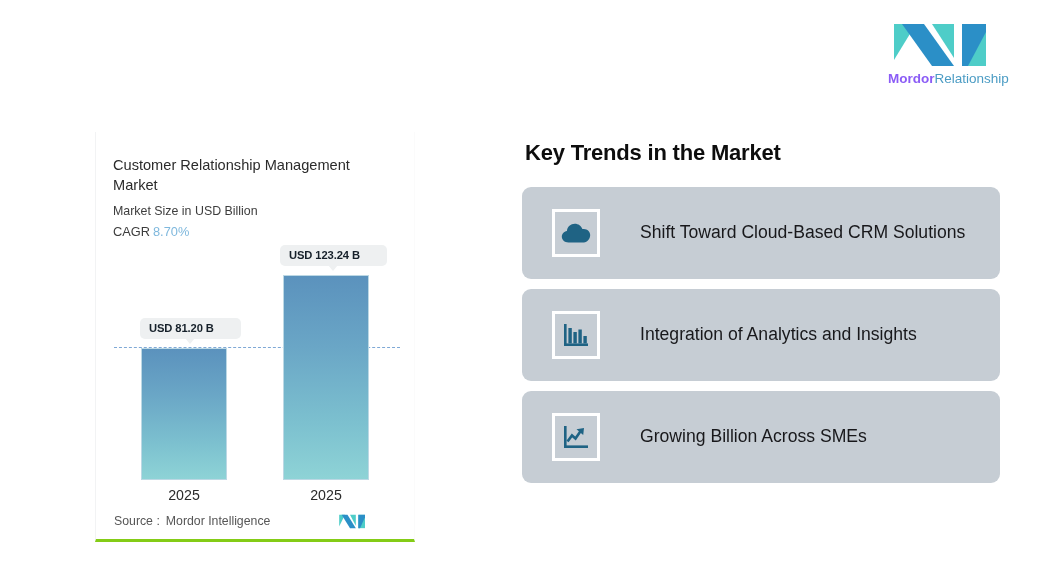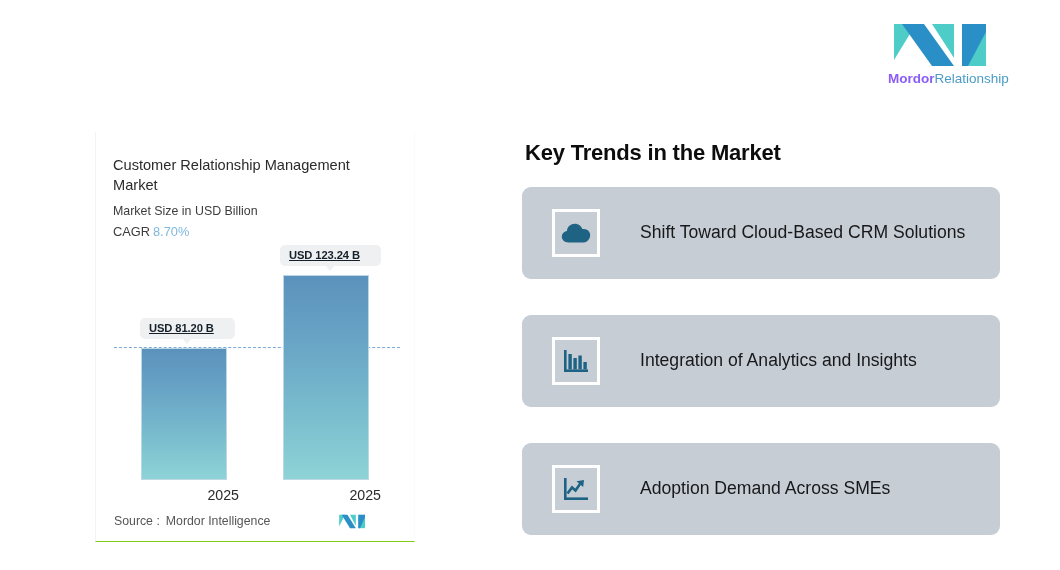--- a/index.html
+++ b/index.html
@@ -60,21 +60,21 @@
   
   #chart-panel {
     position: absolute;
     left: 95px;
     top: 132px;
     width: 320px;
     height: 410px;
     background: #ffffff;
     border-left: 1px solid #f2f3f4;
     border-right: 1px solid #fbfbfb;
-    border-bottom: 1px solid #84cc16;
+    border-bottom: 3px solid #84cc16;
     box-sizing: border-box;
   }
   #chart-title {
     position: absolute;
     left: 17px;
     top: 23px;
     width: 278px;
     font-size: 14.6px;
     line-height: 1.38;
     color: #2b2b2b;
@@ -133,44 +133,43 @@
     border-top: 1.4px dashed #7fa9d6;
   }
 
   .bar-label {
     position: absolute;
     background: #eef0f1;
     border-radius: 5px;
     font-size: 11.2px;
     font-weight: bold;
     color: #16202a;
-    padding: 4px 21px 5px 9px;
+    padding: 4px 27px 5px 9px;
     white-space: nowrap;
     letter-spacing: -0.1px;
-    text-decoration: underline;
   }
   .bar-label::after {
     content: "";
     position: absolute;
     left: 50%;
     bottom: -5px;
     margin-left: -5px;
     width: 0; height: 0;
     border-left: 5px solid transparent;
     border-right: 5px solid transparent;
     border-top: 6px solid #eef0f1;
   }
   #label-2025 { left: 44px; top: 186px; }
   #label-2030 { left: 184px; top: 113px; }
 
   .x-tick {
     position: absolute;
     top: 355px;
     width: 110px;
-    text-align: right;
+    text-align: center;
     font-size: 14.2px;
     color: #2b2b2b;
   }
   #tick-2025 { left: 33px; }
   #tick-2030 { left: 175px; }
 
   
   #chart-source {
     position: absolute;
     left: 18px;
@@ -201,21 +200,21 @@
     color: #0d0d0d;
     letter-spacing: -0.2px;
     margin: 0 0 21px 3px;
   }
   .trend-card {
     position: relative;
     width: 478px;
     height: 92px;
     background: #c6cdd4;
     border-radius: 9px;
-    margin-bottom: 36px;
+    margin-bottom: 10px;
     box-sizing: border-box;
   }
   .trend-icon-box {
     position: absolute;
     left: 30px;
     top: 22px;
     width: 48px;
     height: 48px;
     border: 3px solid #ffffff;
     box-sizing: border-box;
@@ -328,15 +327,15 @@
 
   <div class="trend-card">
     <div class="trend-icon-box">
       <svg width="28" height="28" viewBox="0 0 28 28">
         <rect x="2" y="3" width="2.6" height="22" fill="#1f6384"></rect>
         <rect x="2" y="22.4" width="24" height="2.6" fill="#1f6384"></rect>
         <polyline points="5.5,18.5 10,12.5 13.5,15.5 19,7.5" fill="none" stroke="#1f6384" stroke-width="2.6" stroke-linejoin="miter" stroke-linecap="butt"></polyline>
         <polygon points="14.5,6.2 22,5 21.2,12" fill="#1f6384"></polygon>
       </svg>
     </div>
-    <div class="trend-text">Adoption Demand Across SMEs</div>
+    <div class="trend-text">Growing Billion Across SMEs</div>
   </div>
 </div>
 
 </body></html>

